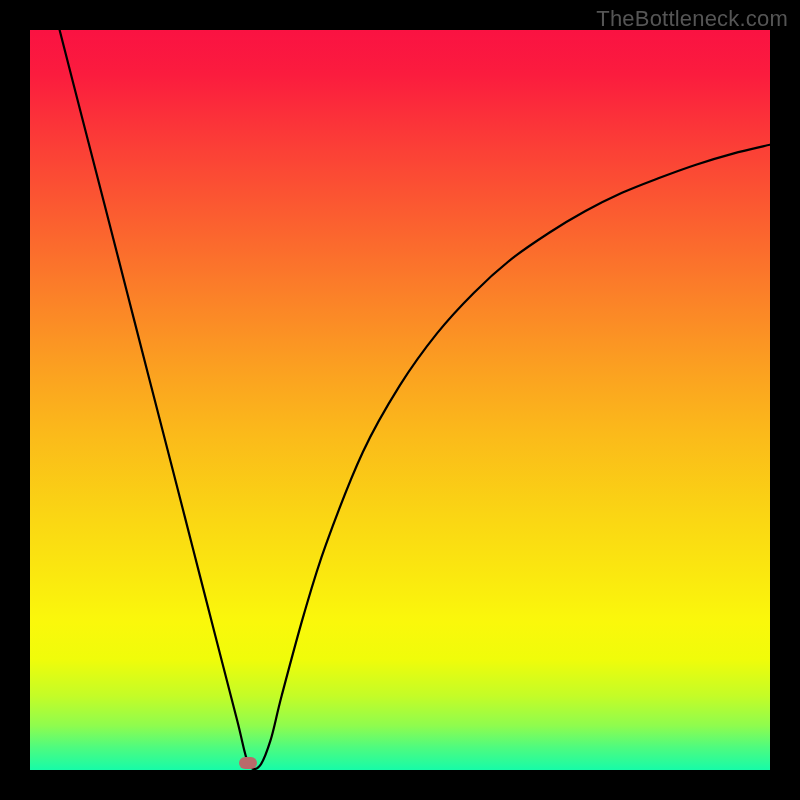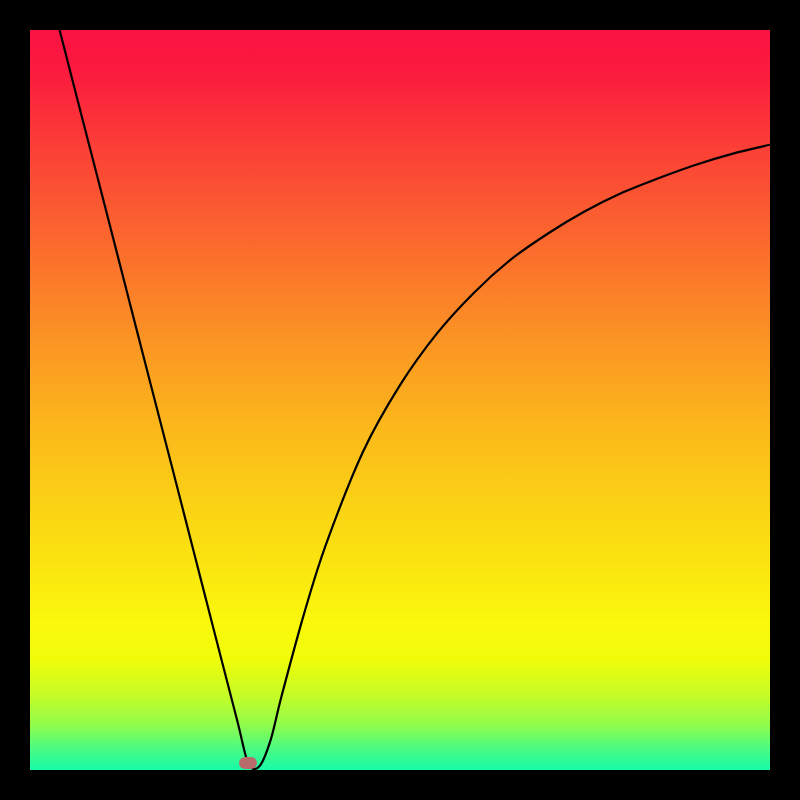--- a/index.html
+++ b/index.html
@@ -51,20 +51,21 @@
     color: #555;
     font-size: 22px;
     font-weight: 500;
     letter-spacing: 0.2px;
   }
 </style>
 </head>
 <body>
 
 <div class="frame">
+  <div class="attribution">TheBottleneck.com</div>
   <div class="plot-area">
     <svg class="gradient-bg" viewBox="0 0 740 740" preserveAspectRatio="none">
       <defs>
         <linearGradient id="bgGrad" x1="0" y1="0" x2="0" y2="1">
             <stop offset="0.00%" stop-color="#fa1242"></stop>
             <stop offset="6.00%" stop-color="#fb1c3e"></stop>
             <stop offset="15.00%" stop-color="#fb3c37"></stop>
             <stop offset="25.00%" stop-color="#fb5d30"></stop>
             <stop offset="35.00%" stop-color="#fb7e29"></stop>
             <stop offset="45.00%" stop-color="#fb9e21"></stop>

